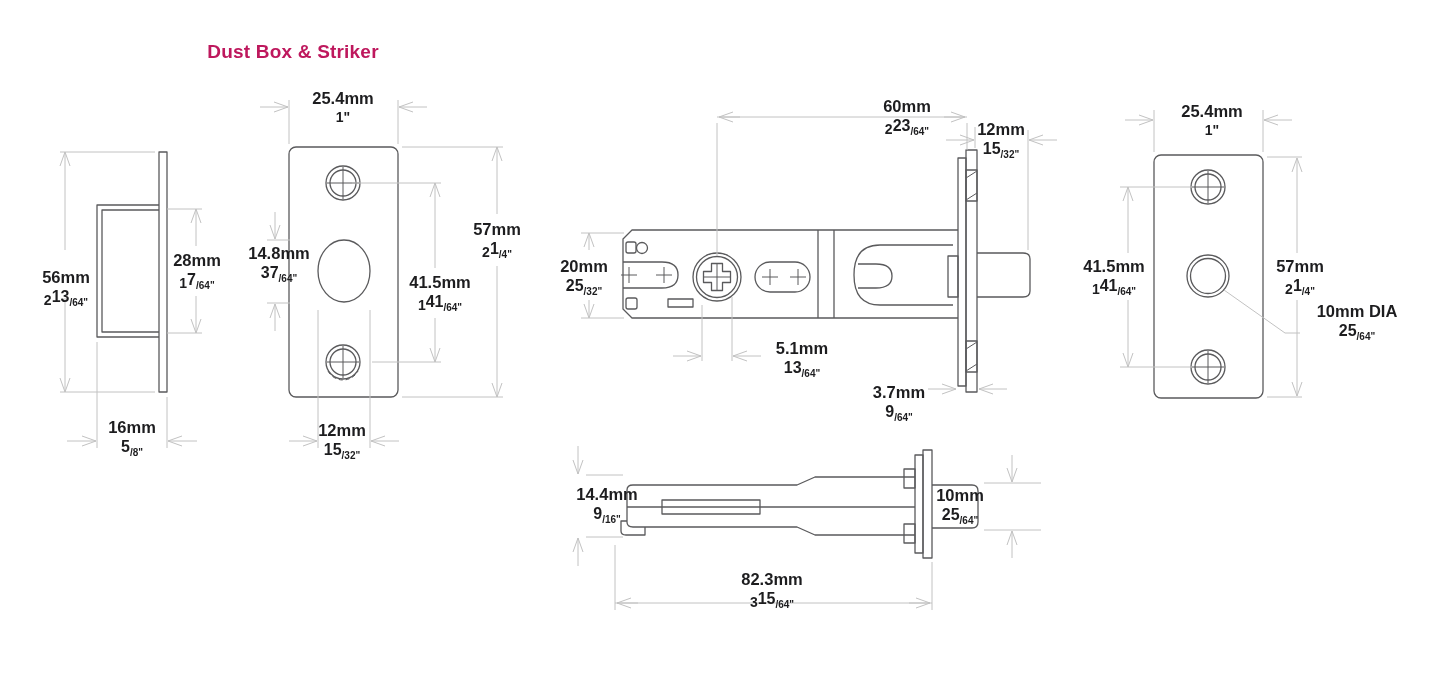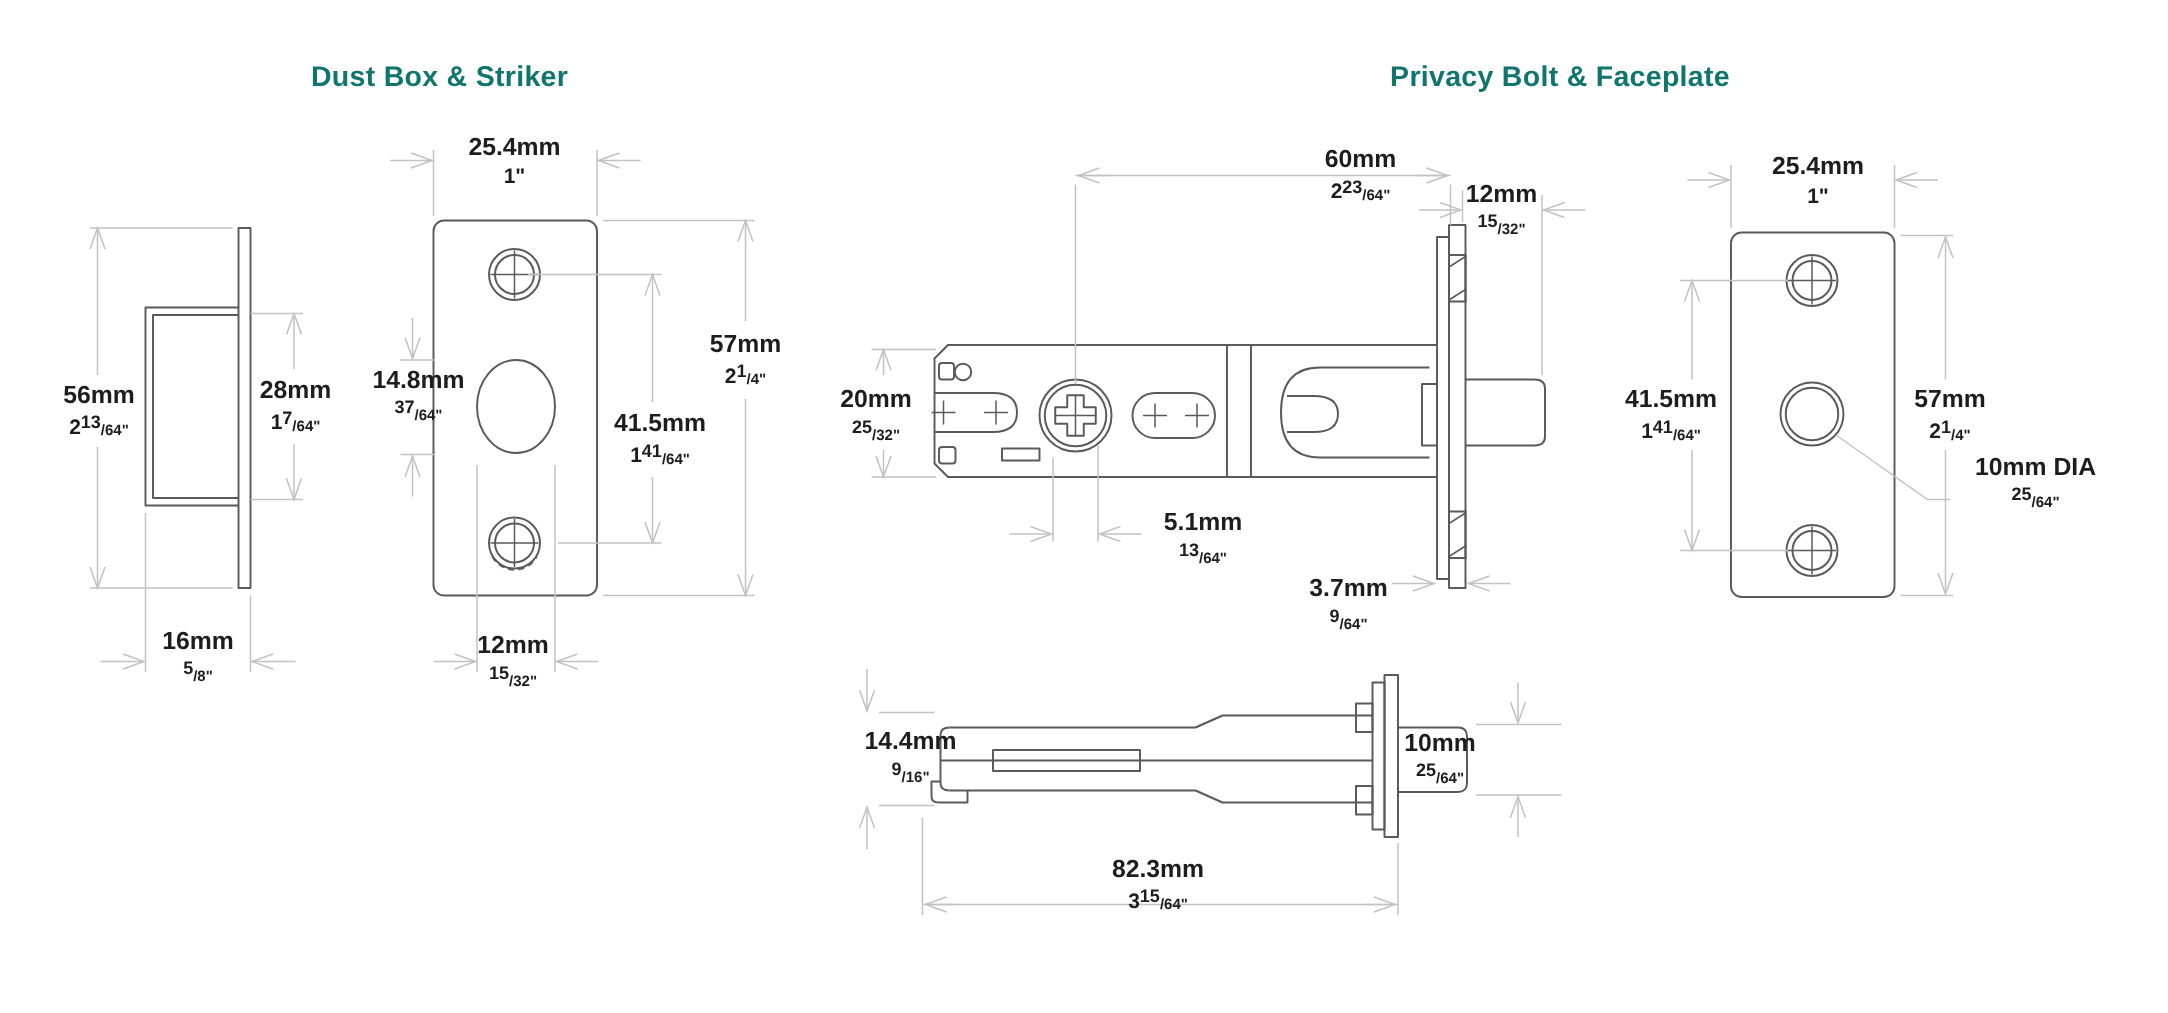--- a/index.html
+++ b/index.html
@@ -1,26 +1,26 @@
 <!DOCTYPE html>
 <html><head>
 <meta charset="utf-8">
 <style>
   html,body{margin:0;padding:0;background:#fff;}
   .stage{position:relative;width:1445px;height:675px;background:#ffffff;overflow:hidden;
          font-family:"Liberation Sans",sans-serif;}
   .stage svg{position:absolute;left:0;top:0;}
   .title{position:absolute;transform:translate(-50%,-50%);font-size:19px;font-weight:700;
-         color:#0f766e;white-space:nowrap;letter-spacing:.2px;}
+         color:#be185d;white-space:nowrap;letter-spacing:.2px;}
   .lbl{position:absolute;transform:translate(-50%,-50%);display:flex;flex-direction:column;
        align-items:center;gap:3px;color:#1d1d1f;white-space:nowrap;line-height:1;}
   .lbl .mm{font-size:16.5px;font-weight:700;}
   .lbl .in{font-size:14px;font-weight:700;}
   .fw{font-size:14px;}
-  .fn{font-size:12px;vertical-align:3.5px;}
+  .fn{font-size:16px;vertical-align:3.5px;}
   .fd{font-size:10px;vertical-align:-1px;}
 </style>
 </head>
 <body>
 
 <div class="stage">
 
 <svg width="1445" height="675" viewBox="0 0 1445 675">
   <defs>
     <marker id="ar" markerUnits="userSpaceOnUse" markerWidth="18" markerHeight="14" refX="16" refY="7" orient="auto">
@@ -200,23 +200,22 @@
     <line class="d" x1="1128" y1="300" x2="1128" y2="367" marker-end="url(#ar)"></line>
     <line class="d" x1="1267" y1="157" x2="1302" y2="157"></line>
     <line class="d" x1="1267" y1="397" x2="1302" y2="397"></line>
     <line class="d" x1="1297" y1="253" x2="1297" y2="158" marker-end="url(#ar)"></line>
     <line class="d" x1="1297" y1="300" x2="1297" y2="396" marker-end="url(#ar)"></line>
     <path class="d" d="M1224,290 L1285,333 H1300"></path>
   </g>
 </svg>
 
   <div class="title" style="left:293px;top:52px">Dust Box &amp; Striker</div>
-  <div class="title" style="left:1040px;top:52px">Privacy Bolt &amp; Faceplate</div>
-
-  <div class="lbl" style="left:66px;top:274px">
+
+  <div class="lbl" style="left:66px;top:288px">
     <div class="mm">56mm</div>
     <div class="in"><span class="fw">2</span><span class="fn">13</span><span class="fd">/64"</span></div>
   </div>
 
   <div class="lbl" style="left:197px;top:271px">
     <div class="mm">28mm</div>
     <div class="in"><span class="fw">1</span><span class="fn">7</span><span class="fd">/64"</span></div>
   </div>
 
   <div class="lbl" style="left:132px;top:438px">

